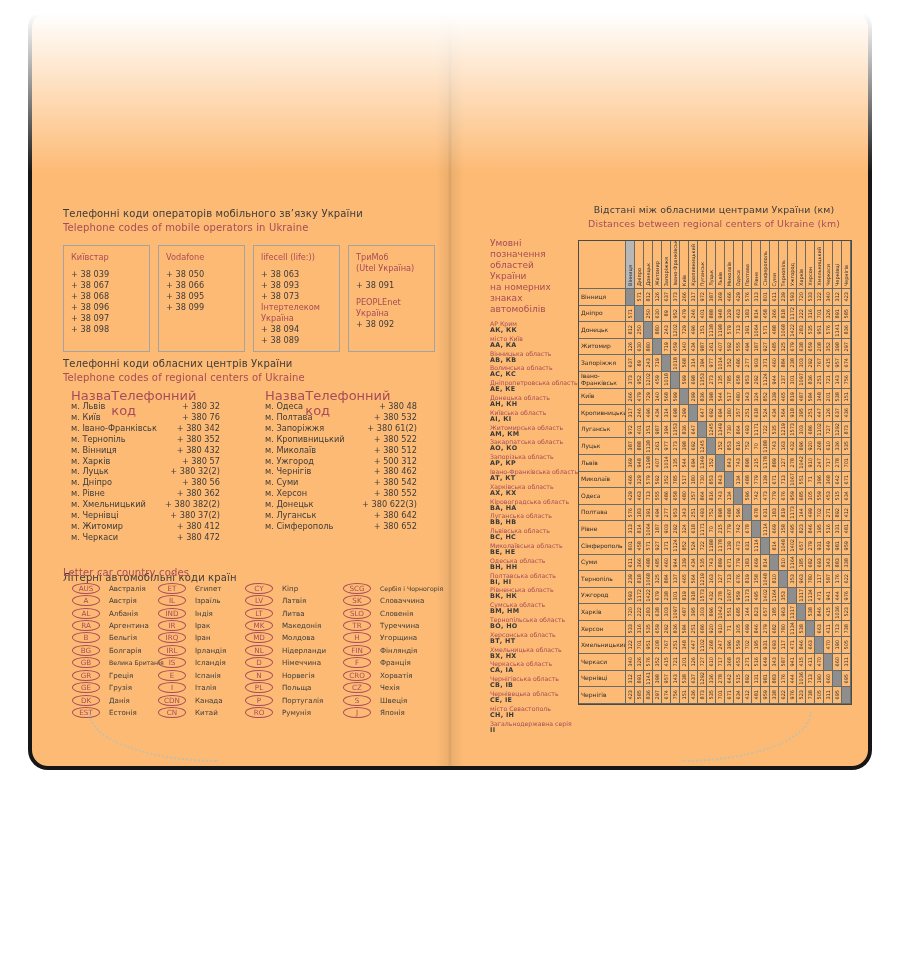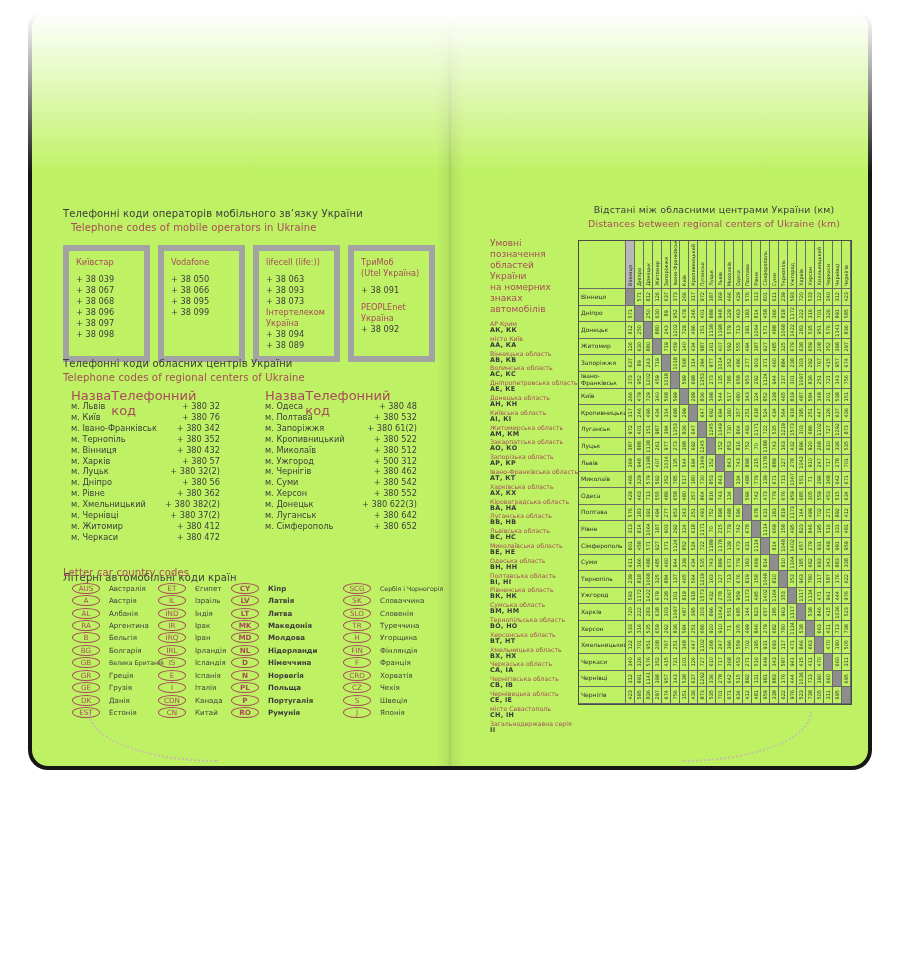--- a/index.html
+++ b/index.html
@@ -1,31 +1,31 @@
 <!DOCTYPE html>
 <html><head>
 <meta charset="utf-8">
 <style>
   :root{ --red:#a84b58; --dark:#3c3c3c; --line:#6b6b66; }
   html,body{margin:0;padding:0;}
   body{width:900px;height:962px;background:#ffffff;font-family:"DejaVu Sans",sans-serif;position:relative;overflow:hidden;}
   .book{position:absolute;left:28px;top:8px;width:844px;height:762px;background:#161616;border-radius:20px;padding:4px;box-sizing:border-box;}
-  .pages{position:relative;width:100%;height:100%;background:#bef264;border-radius:16px;overflow:hidden;}
+  .pages{position:relative;width:100%;height:100%;background:#fdba74;border-radius:16px;overflow:hidden;}
   .spine{position:absolute;left:404px;top:0;width:28px;height:100%;
     background:linear-gradient(90deg,rgba(0,0,0,0) 0%,rgba(90,80,60,.10) 42%,rgba(60,50,35,.18) 50%,rgba(90,80,60,.10) 58%,rgba(0,0,0,0) 100%);}
   .topfade{position:absolute;left:-5px;top:-5px;right:-5px;height:170px;z-index:6;pointer-events:none;
     background:linear-gradient(#ffffff 6%,rgba(255,255,255,0) 100%);}
   .abs{position:absolute;}
   .t-dark{color:var(--dark);}
   .t-red{color:var(--red);}
   .s-title{font-size:10px;letter-spacing:.15px;white-space:nowrap;}
 
   
   #op-boxes{left:31px;top:233px;display:flex;gap:8px;}
-  .op-box{width:87px;min-height:92px;border:6px solid #a3a3a3;padding:6px 6px 5px 7px;box-sizing:border-box;font-size:8.2px;line-height:11px;background:transparent;}
+  .op-box{width:87px;min-height:92px;border:1px solid #a3a3a3;padding:6px 6px 5px 7px;box-sizing:border-box;font-size:8.2px;line-height:11px;background:transparent;}
   .op-name{color:var(--red);}
   .op-code{color:var(--dark);}
   .op-gap{height:6px;}
 
   
   .ph-col-head{display:flex;justify-content:space-between;font-size:13px;color:var(--red);}
   .ph-row{display:flex;justify-content:space-between;font-size:8.2px;line-height:10.9px;color:var(--dark);}
   .ph-name{white-space:nowrap;}
   .ph-code{white-space:nowrap;}
 
@@ -58,21 +58,21 @@
   .arcR{right:56px;top:700px;width:128px;height:48px;border-right:2px dotted #c6bfa7;border-bottom:2px dotted #c6bfa7;border-bottom-right-radius:100% 100%;}
 </style>
 </head>
 <body>
 
 <div class="book">
   <div class="pages">
     <div class="spine abs" style="left:404px;top:0;"></div>
 
     <div class="abs s-title t-dark" style="left:31px;top:196px;">Телефонні коди операторів мобільного зв’язку України</div>
-    <div class="abs s-title t-red" style="left:31px;top:210px;margin-left:8px;">Telephone codes of mobile operators in Ukraine</div>
+    <div class="abs s-title t-red" style="left:31px;top:210px;">Telephone codes of mobile operators in Ukraine</div>
 
     <div class="abs" id="op-boxes">
         <div class="op-box">
           <div class="op-name">Київстар</div>
           <div class="op-gap"></div>
           <div class="op-code">+ 38 039</div>
           <div class="op-code">+ 38 067</div>
           <div class="op-code">+ 38 068</div>
           <div class="op-code">+ 38 096</div>
           <div class="op-code">+ 38 097</div>
@@ -312,21 +312,21 @@
           </div>
           <div class="car-row">
             <div class="oval">DK</div>
             <div class="car-name">Данія</div>
           </div>
           <div class="car-row">
             <div class="oval">EST</div>
             <div class="car-name">Естонія</div>
           </div>
         </div>
-        <div class="car-group" style="left: 159px; font-weight: bold;">
+        <div class="car-group" style="left: 173px;">
           <div class="car-row">
             <div class="oval">CY</div>
             <div class="car-name">Кіпр</div>
           </div>
           <div class="car-row">
             <div class="oval">LV</div>
             <div class="car-name">Латвія</div>
           </div>
           <div class="car-row">
             <div class="oval">LT</div>

